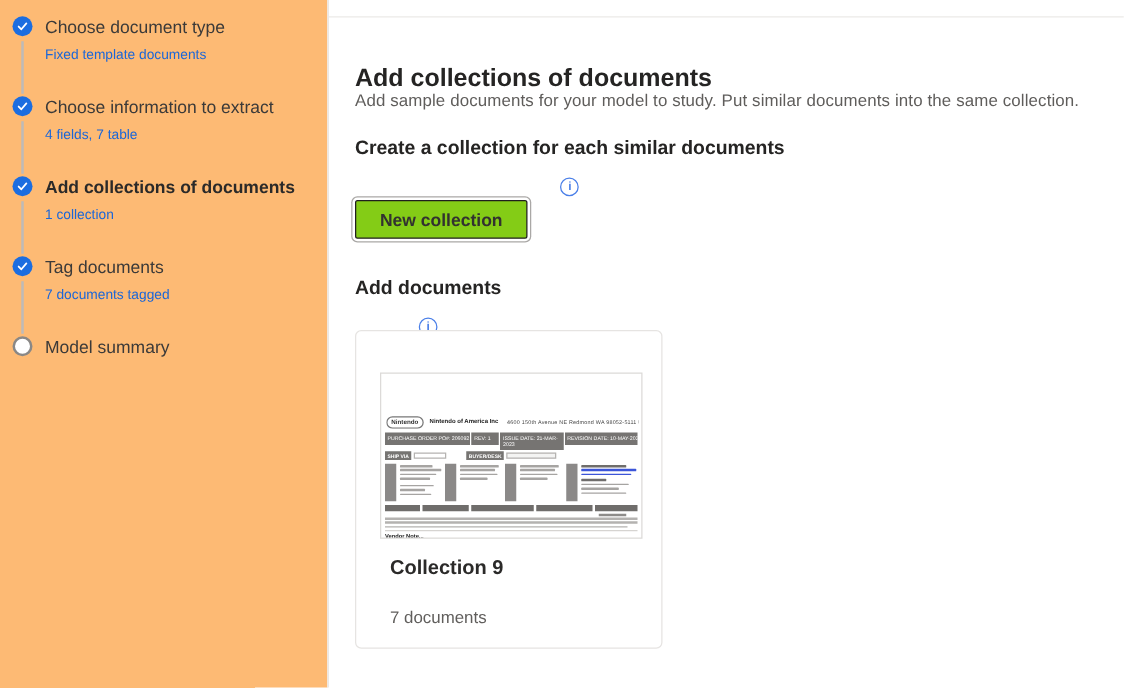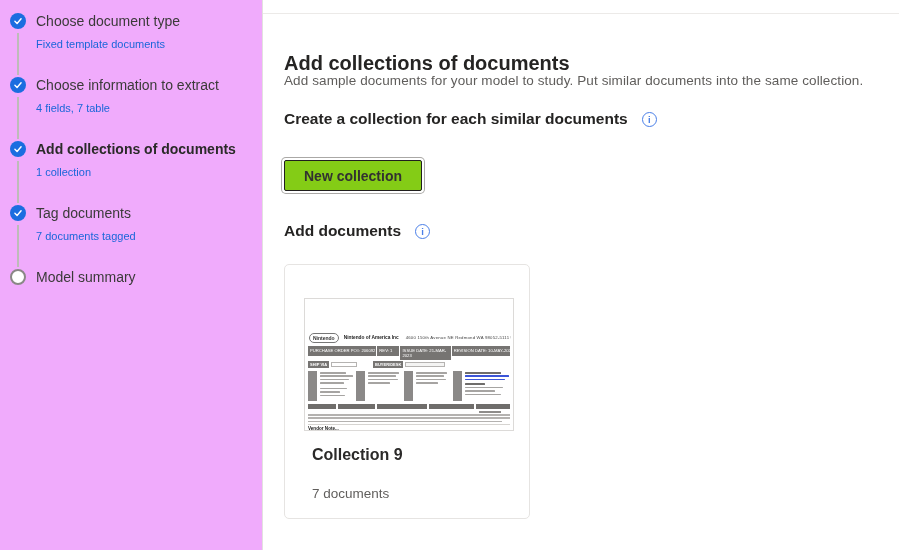--- a/index.html
+++ b/index.html
@@ -9,21 +9,21 @@
   }
   *{box-sizing:border-box;}
   html,body{margin:0;padding:0;}
   body{
     width:899px;height:550px;position:relative;overflow:hidden;
     background:#fff;font-family:"Liberation Sans",sans-serif;
     -webkit-font-smoothing:antialiased;
   }
 
   
-  .sidebar{position:absolute;left:0;top:0;width:262px;height:550px;background:#f0abfc;}
+  .sidebar{position:absolute;left:0;top:0;width:262px;height:550px;background:#fdba74;}
   .stepper{position:absolute;left:0;top:12px;right:0;}
   .step{position:relative;height:64px;padding-left:36px;cursor:pointer;}
   .step::after{
     content:"";position:absolute;left:17px;top:21px;width:1.5px;height:42px;
     background:#bdbbb9;
   }
   .step.last::after{display:none;}
   .step-circle{
     position:absolute;left:10px;top:1px;width:16px;height:16px;border-radius:50%;
     background:var(--primary-blue);display:flex;align-items:center;justify-content:center;
@@ -31,21 +31,21 @@
   .step.pending .step-circle{background:#fff;border:2px solid #8a8886;}
   .step-label{font-size:14px;line-height:17px;color:#3b3a39;padding-top:1px;}
   .step.current .step-label{font-weight:700;color:#2b2a29;}
   .step-detail{font-size:11px;line-height:15px;color:var(--link-blue);margin-top:7px;display:inline-block;}
 
   
   .main{position:absolute;left:262px;top:0;right:0;bottom:0;border-left:1px solid #e3e1df;background:#fff;}
   .top-rule{position:absolute;left:0;right:0;top:13px;height:1px;background:#eceae8;}
   .page-title{position:absolute;left:21px;top:39px;font-size:20px;font-weight:700;color:#252423;}
   .page-subtitle{position:absolute;left:21px;top:73px;font-size:13.5px;color:#5f5d5b;letter-spacing:.1px;}
-  .section-heading{position:absolute;left:21px;display:flex;align-items:center;gap:14px;}
+  .section-heading{position:absolute;left:21px;display:flex;align-items:center;gap:14px;flex-direction:column;}
   .section-heading .heading-text{font-size:15.5px;font-weight:700;color:#252423;}
   #create-heading{top:110px;}
   #add-heading{top:222px;}
   .info-icon{
     width:15px;height:15px;border-radius:50%;border:1px solid var(--info-blue);
     color:var(--info-blue);font-size:9.5px;font-weight:700;font-style:normal;
     display:flex;align-items:center;justify-content:center;cursor:pointer;flex:0 0 auto;
   }
   .new-collection-btn{
     position:absolute;left:21px;top:160px;width:138px;height:31px;

